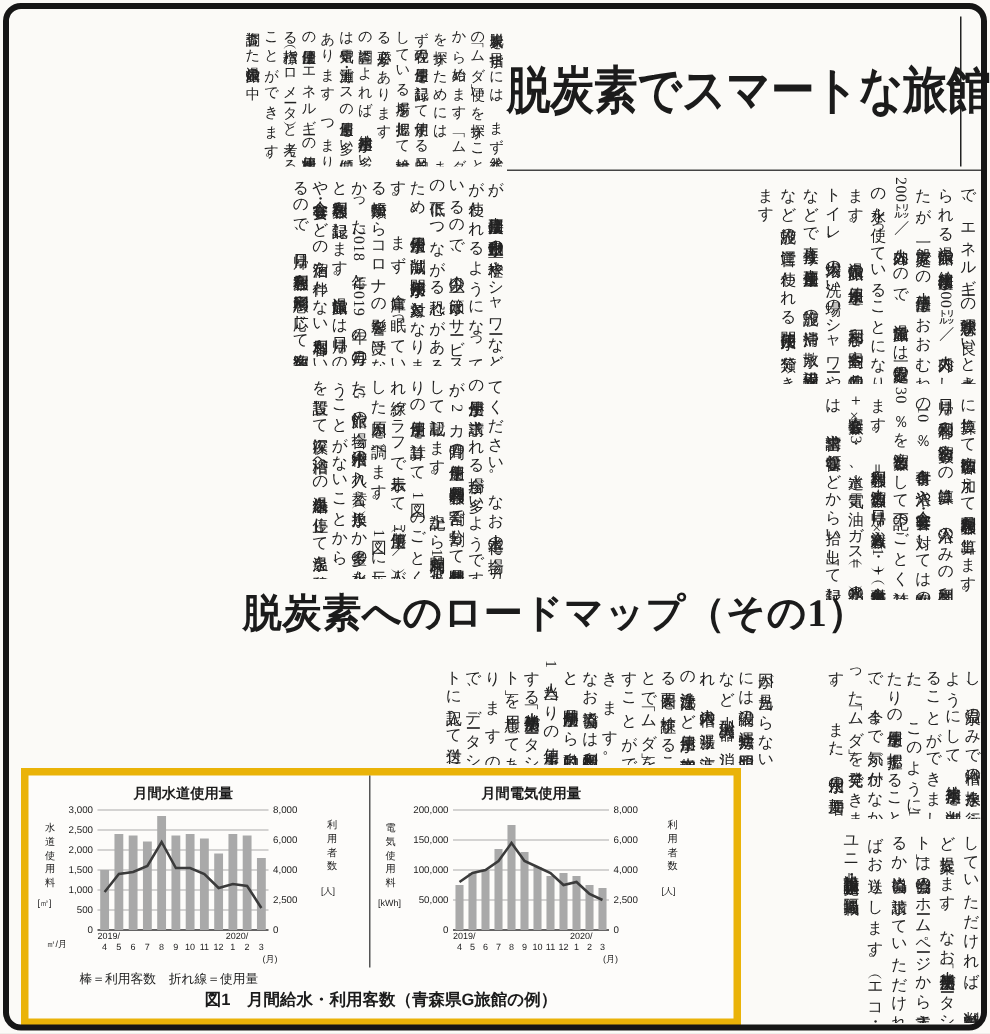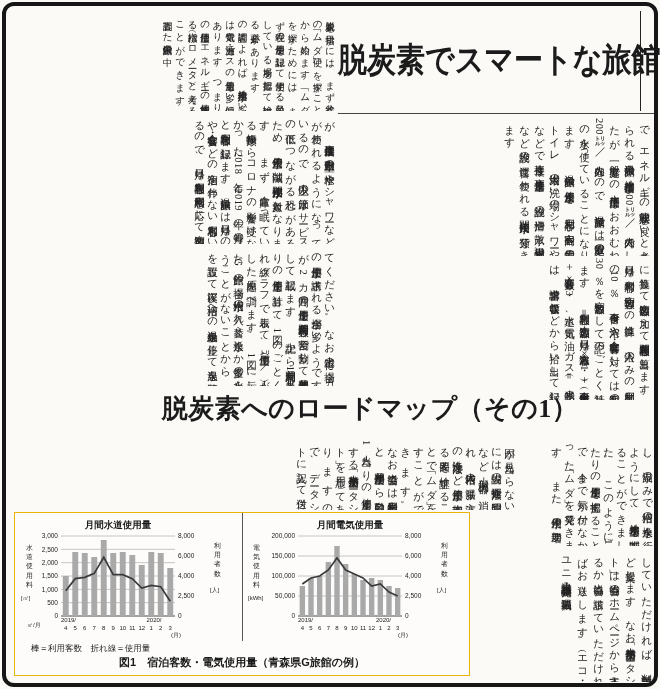--- a/index.html
+++ b/index.html
@@ -11,24 +11,24 @@
   #masthead{position:absolute;left:338px;top:11px;width:302px;height:100px;border-right:1.5px solid #222;
             display:flex;flex-direction:column;justify-content:center;}
   #masthead .title{font-family:"Liberation Sans","DejaVu Sans",sans-serif;font-weight:900;
                    font-size:29px;letter-spacing:0px;text-align:center;white-space:nowrap;transform:scaleY(1.15);}
   #masthead .subrow{display:flex;justify-content:space-between;align-items:flex-end;
                     font-family:"Liberation Sans","DejaVu Sans",sans-serif;font-weight:700;
                     font-size:14px;padding:10px 14px 0 10px;}
   #headline-rule{position:absolute;left:338px;top:113px;width:316px;height:1px;background:#444;}
   #section-headline{position:absolute;left:70px;top:391px;width:600px;height:40px;text-align:center;
                     font-weight:700;font-size:26px;letter-spacing:0.5px;white-space:nowrap;}
-  #figure-box{position:absolute;left:14px;top:512px;width:454px;height:162px;border:1px solid #eab308;background:#fdfcfa;}
+  #figure-box{position:absolute;left:14px;top:512px;width:454px;height:162px;border:5px solid #eab308;background:#fdfcfa;padding-left:16px;}
   #chart-divider{position:absolute;left:227px;top:0;width:1px;height:128px;background:#555;}
   .chart-slot{position:absolute;top:3px;width:222px;height:128px;}
-  #figure-legend{position:absolute;left:16px;top:130px;font-size:8.5px;
+  #figure-legend{position:absolute;left:34px;top:130px;font-size:8.5px;
                  font-family:Liberation Serif, serif;color:#222;}
   #figure-caption{position:absolute;left:0;top:142px;width:100%;text-align:center;font-weight:700;font-size:11px;
                   font-family:"Liberation Sans","DejaVu Sans",sans-serif;}
   svg text{font-family:"Liberation Sans","DejaVu Sans",sans-serif;fill:#1b1b1b;}
   
   #zone-b1{left:8px;top:14px;width:328px;height:97px;font-size:9.5px;line-height:12.5px;}
   #zone-b2{left:340px;top:118px;width:312px;height:138px;line-height:15px;}
   #zone-b3{left:8px;top:113px;width:328px;height:131px;}
   #zone-b4{left:340px;top:258px;width:312px;height:142px;line-height:15px;}
   #zone-b5{left:8px;top:246px;width:328px;height:140px;}
@@ -173,17 +173,17 @@
         <text x="118.99999999999999" y="113.5" font-size="6" text-anchor="middle">11</text>
         <text x="127.66666666666666" y="113.5" font-size="6" text-anchor="middle">12</text>
         <text x="136.33333333333334" y="113.5" font-size="6" text-anchor="middle">1</text>
         <text x="145" y="113.5" font-size="6" text-anchor="middle">2</text>
         <text x="153.66666666666666" y="113.5" font-size="6" text-anchor="middle">3</text>
         <text x="54" y="106" font-size="6" text-anchor="start">2019/</text>
         <text x="132" y="106" font-size="6" text-anchor="start">2020/</text>
         <text x="154" y="121" font-size="6" text-anchor="start">(月)</text>
       </svg>
     <div id="figure-legend">棒＝利用客数　折れ線＝使用量</div>
-    <div id="figure-caption">図1　宿泊客数・電気使用量（青森県G旅館の例）</div>
+    <div id="figure-caption">図1　月間給水・利用客数（青森県G旅館の例）</div>
   </div>
 
   <div id="frame"></div>
 </div>
 
 </body></html>

